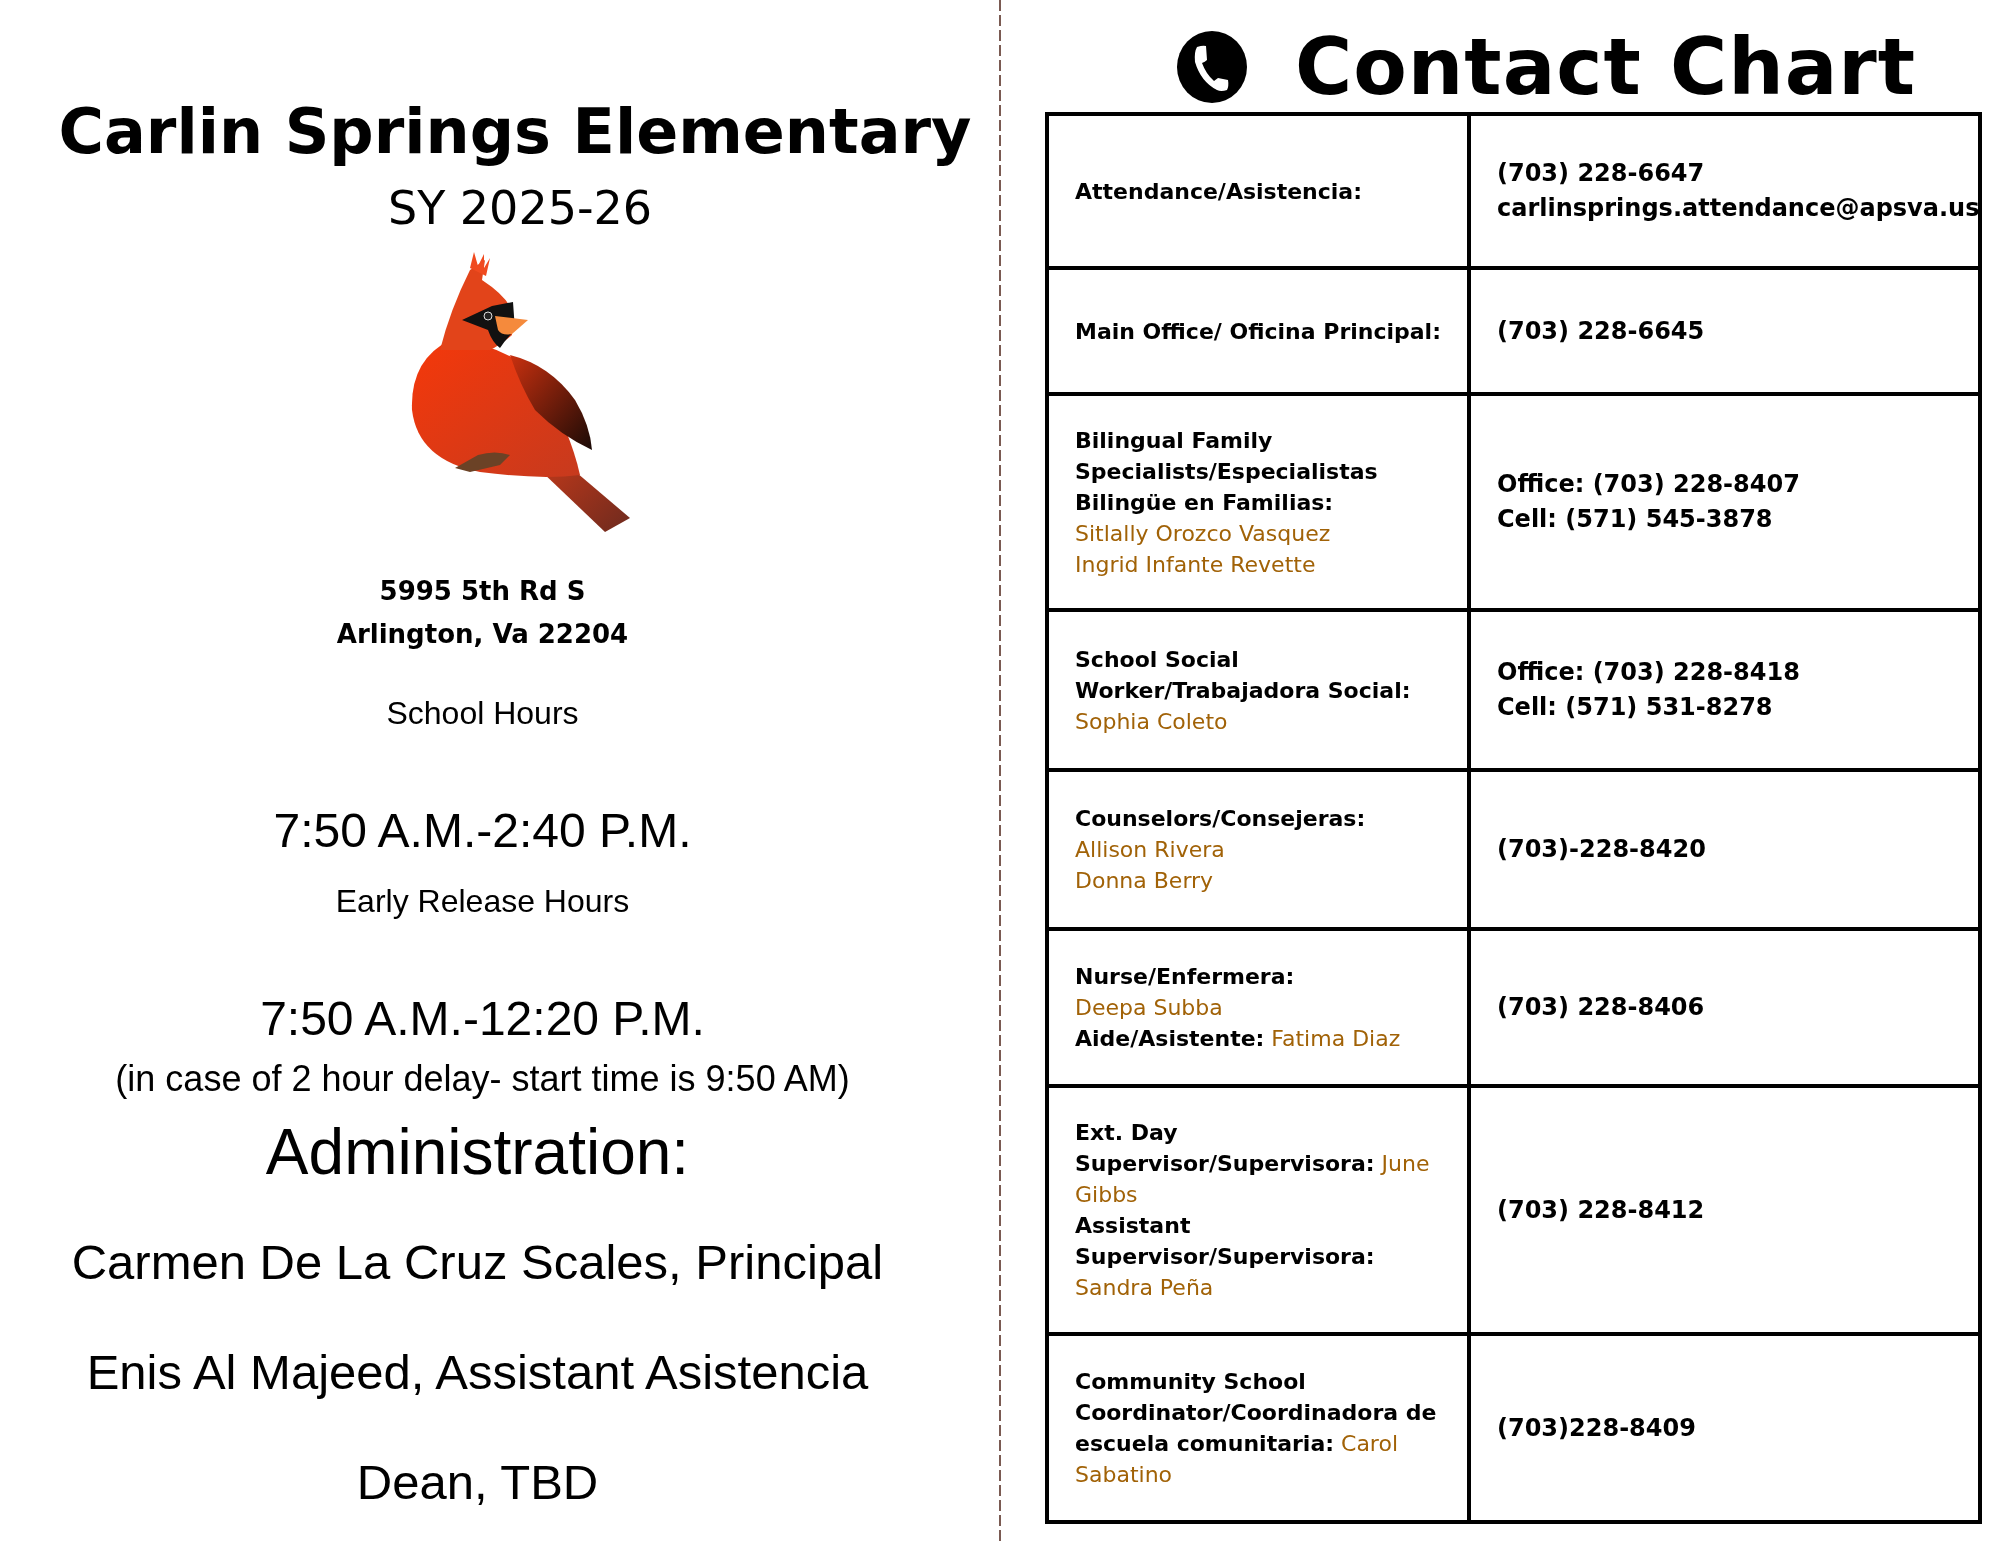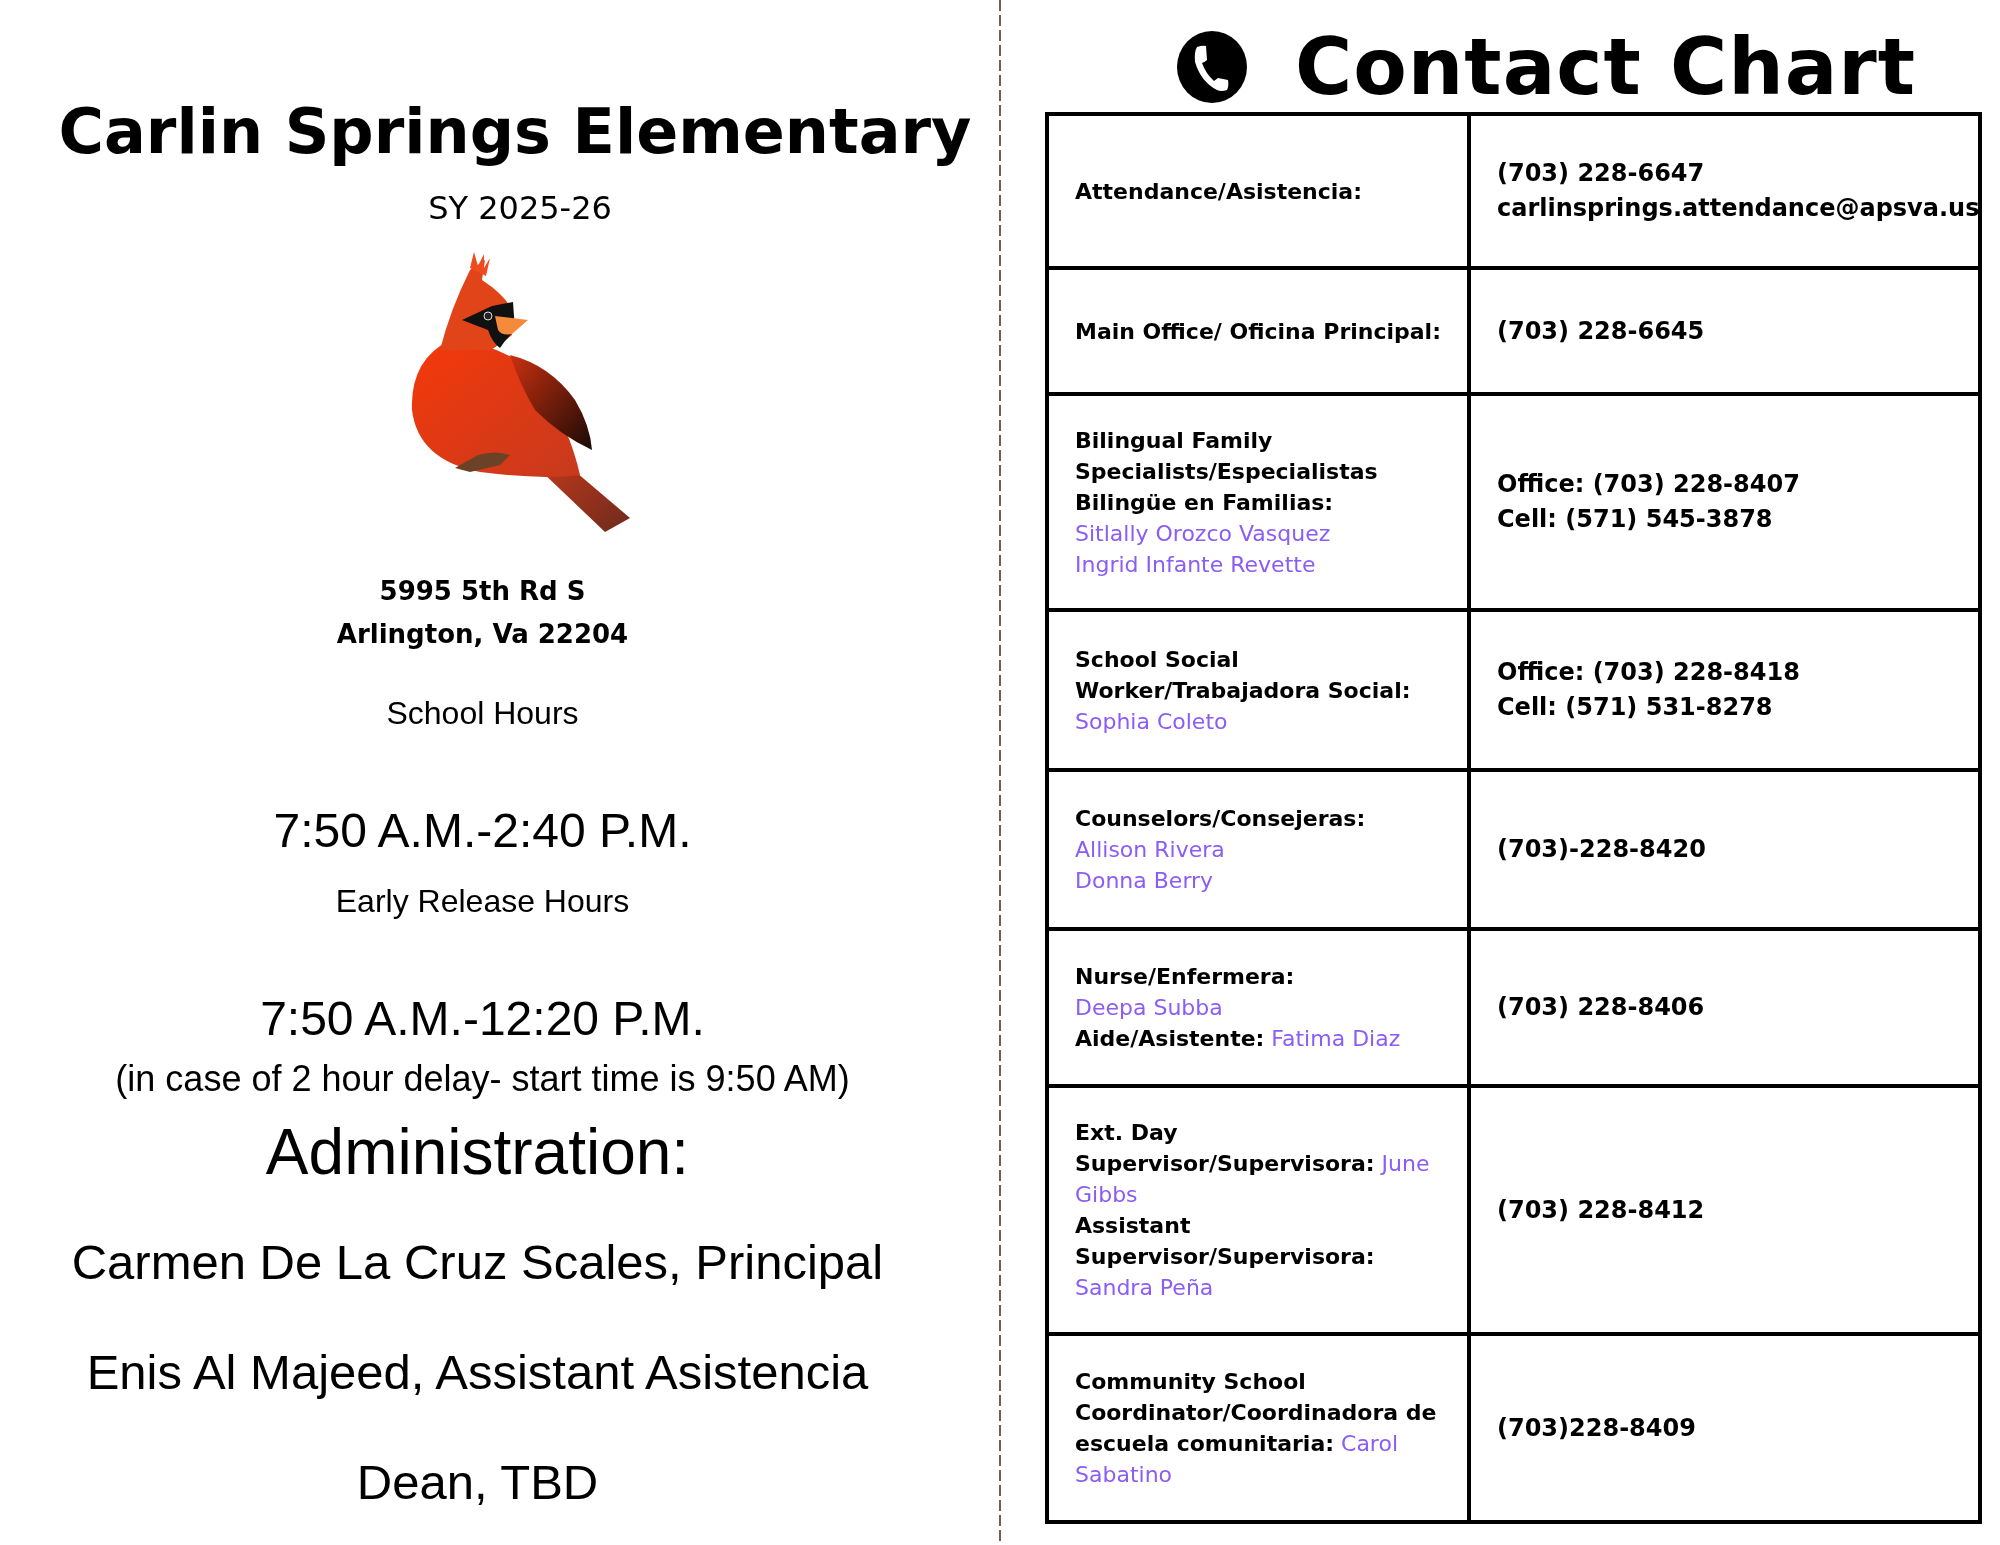--- a/index.html
+++ b/index.html
@@ -8,21 +8,21 @@
 
   
   .left-panel { position: absolute; left: 0; top: 0; width: 1000px; height: 1545px; padding-left: 28px; }
   .school-name {
     position: absolute; left: 40px; width: 950px; top: 92px;
     text-align: center; font-family: "DejaVu Sans", sans-serif; font-weight: bold;
     font-size: 62px; letter-spacing: 0px; line-height: 80px;
   }
   .school-year {
     position: absolute; left: 40px; width: 960px; top: 178px;
-    text-align: center; font-family: "DejaVu Sans", sans-serif; font-size: 32px; line-height: 60px;
+    text-align: center; font-family: "DejaVu Sans", sans-serif; font-size: 46px; line-height: 60px;
   }
   .cardinal { position: absolute; left: 400px; top: 250px; width: 250px; height: 285px; }
   .address {
     position: absolute; left: 0; width: 965px; top: 570px; text-align: center;
     font-family: "DejaVu Sans", sans-serif; font-weight: bold; font-size: 26px; line-height: 43px;
   }
   .hours-block { position: absolute; left: 0; width: 965px; top: 678px; text-align: center; }
   .hours-heading { font-family: "Liberation Sans", sans-serif; font-weight: normal; font-size: 32px; line-height: 70px; }
   .hours-value { font-family: "Liberation Sans", sans-serif; font-size: 48px; line-height: 70px; margin-top: 48px; }
   .hours-note { font-family: "Liberation Sans", sans-serif; font-size: 36px; line-height: 58px; margin-top: -4px; }
@@ -48,21 +48,21 @@
     position: absolute; left: 1045px; top: 112px; width: 937px; border-collapse: collapse;
     table-layout: fixed;
   }
   .contact-table td {
     border: 4px solid #000; vertical-align: middle; padding: 0 20px 0 26px;
     font-family: "DejaVu Sans", sans-serif; font-size: 22px; line-height: 31px;
   }
   .contact-table td.label-cell { width: 422px; }
   .contact-table td.value-cell { padding-left: 26px; font-size: 24px; line-height: 35px; font-weight: bold; }
   .lbl { font-weight: bold; }
-  .nm { font-weight: normal; color: #8b5cf6; }
+  .nm { font-weight: normal; color: #a16207; }
   .line { display: block; }
 </style>
 </head>
 <body>
 
 <div class="left-panel">
   <div class="school-name">Carlin Springs Elementary</div>
   <div class="school-year">SY 2025-26</div>
 
   <svg class="cardinal" viewBox="0 0 250 285">

